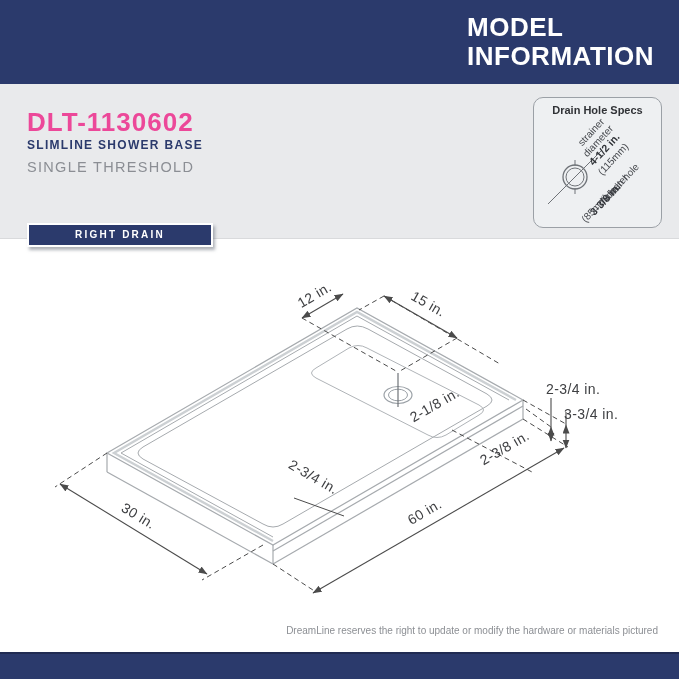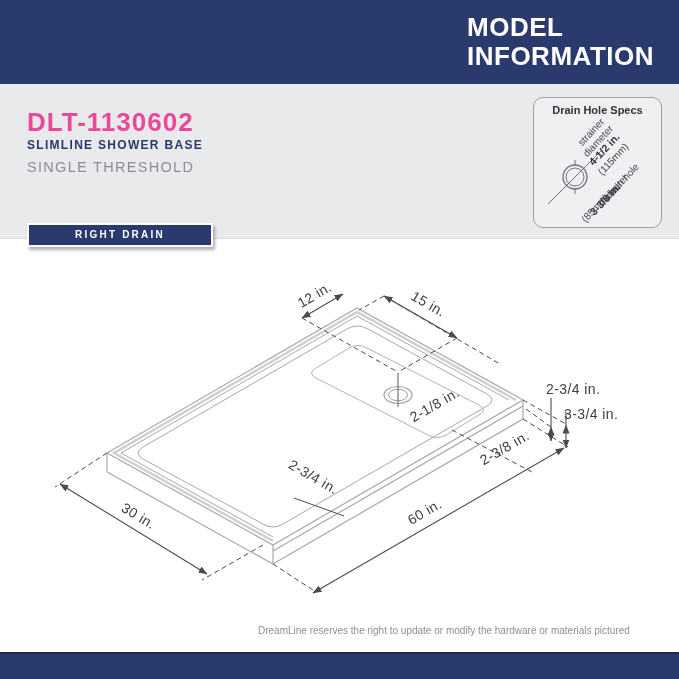--- a/index.html
+++ b/index.html
@@ -39,21 +39,21 @@
   .rot-label{font-size:10px;color:#46494e;white-space:nowrap;
     transform:translate(-50%,-50%) rotate(-47deg);}
   .rot-label.bold{font-weight:bold;font-size:10.5px;color:#2e3136;}
 
   
   .diagram-svg{left:0;top:0;width:679px;height:679px;}
   .dimtext{font-size:14px;fill:#3f4043;letter-spacing:.4px;
     font-family:"Liberation Sans",sans-serif;}
 
   
-  .disclaimer{left:258px;top:624px;width:400px;text-align:left;
+  .disclaimer{left:258px;top:624px;width:400px;text-align:right;
     font-size:10px;line-height:14px;color:#8c8f94;}
   .footer-bar{left:0;top:652px;width:679px;height:27px;background:#2b3a6c;
     border-top:2px solid #202b52;}
 </style>
 </head>
 <body>
 
 <div class="abs header-bar"></div>
 <div class="abs header-title">
   <div>MODEL</div>

